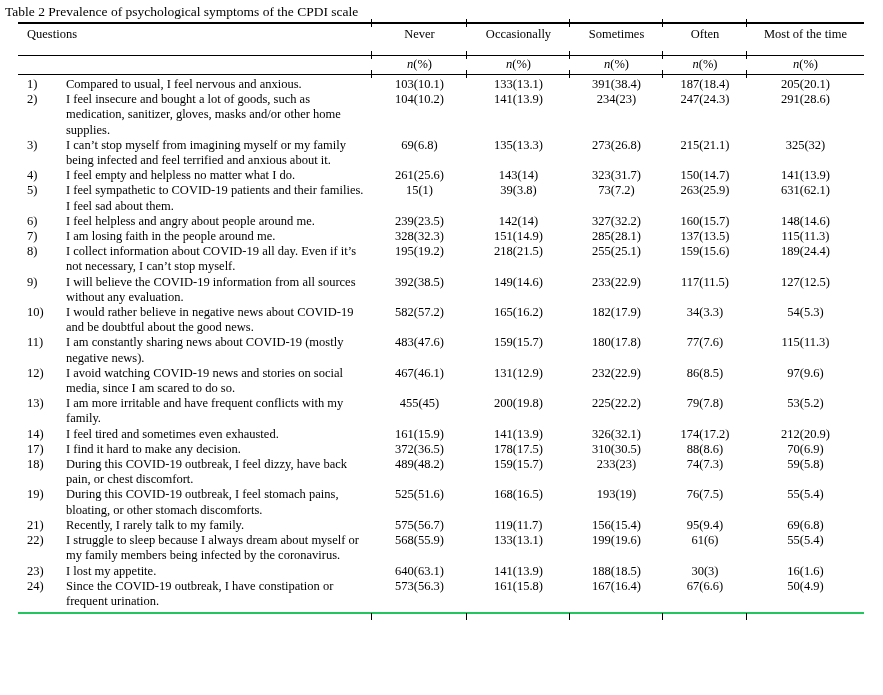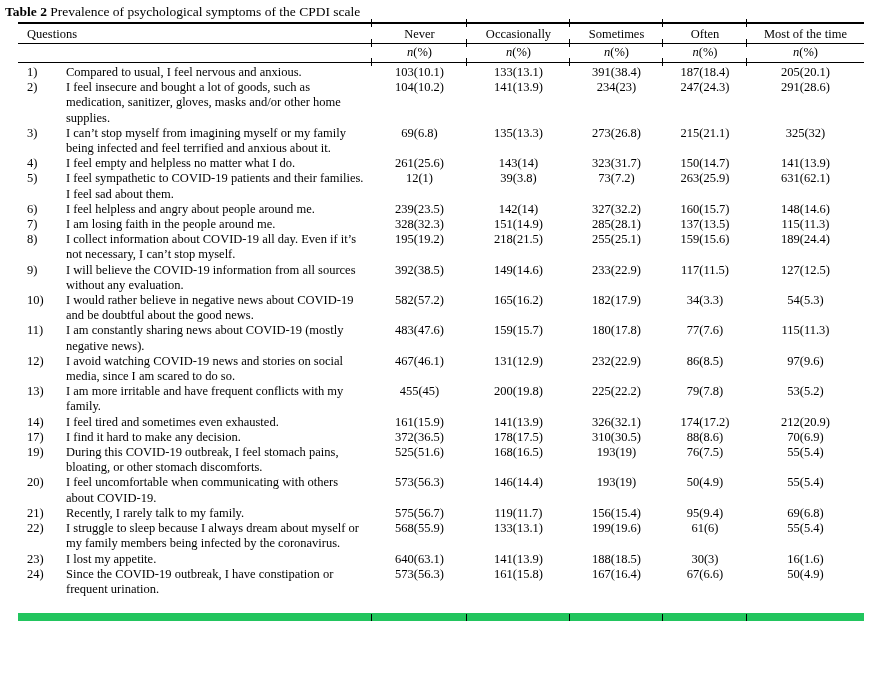--- a/index.html
+++ b/index.html
@@ -5,46 +5,46 @@
   html, body { margin:0; padding:0; background:#ffffff; }
   .page {
     position:relative; width:883px; height:695px; overflow:hidden;
     background:#ffffff; color:#000;
     font-family:"Liberation Serif", "DejaVu Serif", serif;
   }
   .title {
     position:absolute; left:5px; top:3px;
     font-size:13.5px; line-height:17px; white-space:nowrap;
   }
-  .title .tlabel { font-weight:bold; }
+  .title .tlabel { font-weight:normal; }
   .tablewrap { position:absolute; left:18px; top:22px; width:846px; }
   table {
     border-collapse:collapse; table-layout:fixed; width:846px;
     border-top:2px solid #000;
   }
   th, td { padding:0; font-weight:normal; font-size:12.5px; line-height:15px; }
   
   .head-row th {
-    text-align:center; padding:3px 0 1px 0;
+    text-align:center; padding:3px 0 13px 0;
     border-bottom:1px solid #000;
   }
   .head-row th.qcol { text-align:left; padding-left:9px; }
   
   .sub-row td {
     text-align:center; padding:1px 0 2px 0;
     border-bottom:1px solid #000;
   }
   .sub-row td i { font-style:italic; }
   
   tbody td {
     vertical-align:top; text-align:center; line-height:15.2px;
   }
   tbody tr:first-child td { padding-top:2px; }
   tbody td.qcell { text-align:left; }
-  tbody tr:last-child td { border-bottom:8px solid #22c55e; padding-bottom:16px; }
+  tbody tr:last-child td { border-bottom:2px solid #22c55e; padding-bottom:3px; }
   .qwrap { display:flex; }
   .qnum { flex:none; width:48px; padding-left:9px; box-sizing:border-box; }
   .qtext { flex:1; padding-right:8px; }
   
   th.vcol, td.vcol { position:relative; }
   .head-row th.vcol::before {
     content:""; position:absolute; left:-1px; top:-5px;
     width:1px; height:8px; background:#000;
   }
   .head-row th.vcol::after {
@@ -150,21 +150,21 @@
       <td class="vcol">150(14.7)</td>
       <td class="vcol">141(13.9)</td>
     </tr>
           <tr>
       <td class="qcell">
         <div class="qwrap">
           <span class="qnum">5)</span>
           <span class="qtext">I feel sympathetic to COVID-19 patients and their families. I feel sad about them.</span>
         </div>
       </td>
-      <td class="vcol">12(1)</td>
+      <td class="vcol">15(1)</td>
       <td class="vcol">39(3.8)</td>
       <td class="vcol">73(7.2)</td>
       <td class="vcol">263(25.9)</td>
       <td class="vcol">631(62.1)</td>
     </tr>
           <tr>
       <td class="qcell">
         <div class="qwrap">
           <span class="qnum">6)</span>
           <span class="qtext">I feel helpless and angry about people around me.</span>
@@ -289,46 +289,46 @@
       </td>
       <td class="vcol">372(36.5)</td>
       <td class="vcol">178(17.5)</td>
       <td class="vcol">310(30.5)</td>
       <td class="vcol">88(8.6)</td>
       <td class="vcol">70(6.9)</td>
     </tr>
           <tr>
       <td class="qcell">
         <div class="qwrap">
+          <span class="qnum">18)</span>
+          <span class="qtext">During this COVID-19 outbreak, I feel dizzy, have back pain, or chest discomfort.</span>
+        </div>
+      </td>
+      <td class="vcol">489(48.2)</td>
+      <td class="vcol">159(15.7)</td>
+      <td class="vcol">233(23)</td>
+      <td class="vcol">74(7.3)</td>
+      <td class="vcol">59(5.8)</td>
+    </tr>
+          <tr>
+      <td class="qcell">
+        <div class="qwrap">
           <span class="qnum">19)</span>
           <span class="qtext">During this COVID-19 outbreak, I feel stomach pains, bloating, or other stomach discomforts.</span>
         </div>
       </td>
       <td class="vcol">525(51.6)</td>
       <td class="vcol">168(16.5)</td>
       <td class="vcol">193(19)</td>
       <td class="vcol">76(7.5)</td>
       <td class="vcol">55(5.4)</td>
     </tr>
           <tr>
       <td class="qcell">
         <div class="qwrap">
-          <span class="qnum">20)</span>
-          <span class="qtext">I feel uncomfortable when communicating with others about COVID-19.</span>
-        </div>
-      </td>
-      <td class="vcol">573(56.3)</td>
-      <td class="vcol">146(14.4)</td>
-      <td class="vcol">193(19)</td>
-      <td class="vcol">50(4.9)</td>
-      <td class="vcol">55(5.4)</td>
-    </tr>
-          <tr>
-      <td class="qcell">
-        <div class="qwrap">
           <span class="qnum">21)</span>
           <span class="qtext">Recently, I rarely talk to my family.</span>
         </div>
       </td>
       <td class="vcol">575(56.7)</td>
       <td class="vcol">119(11.7)</td>
       <td class="vcol">156(15.4)</td>
       <td class="vcol">95(9.4)</td>
       <td class="vcol">69(6.8)</td>
     </tr>

